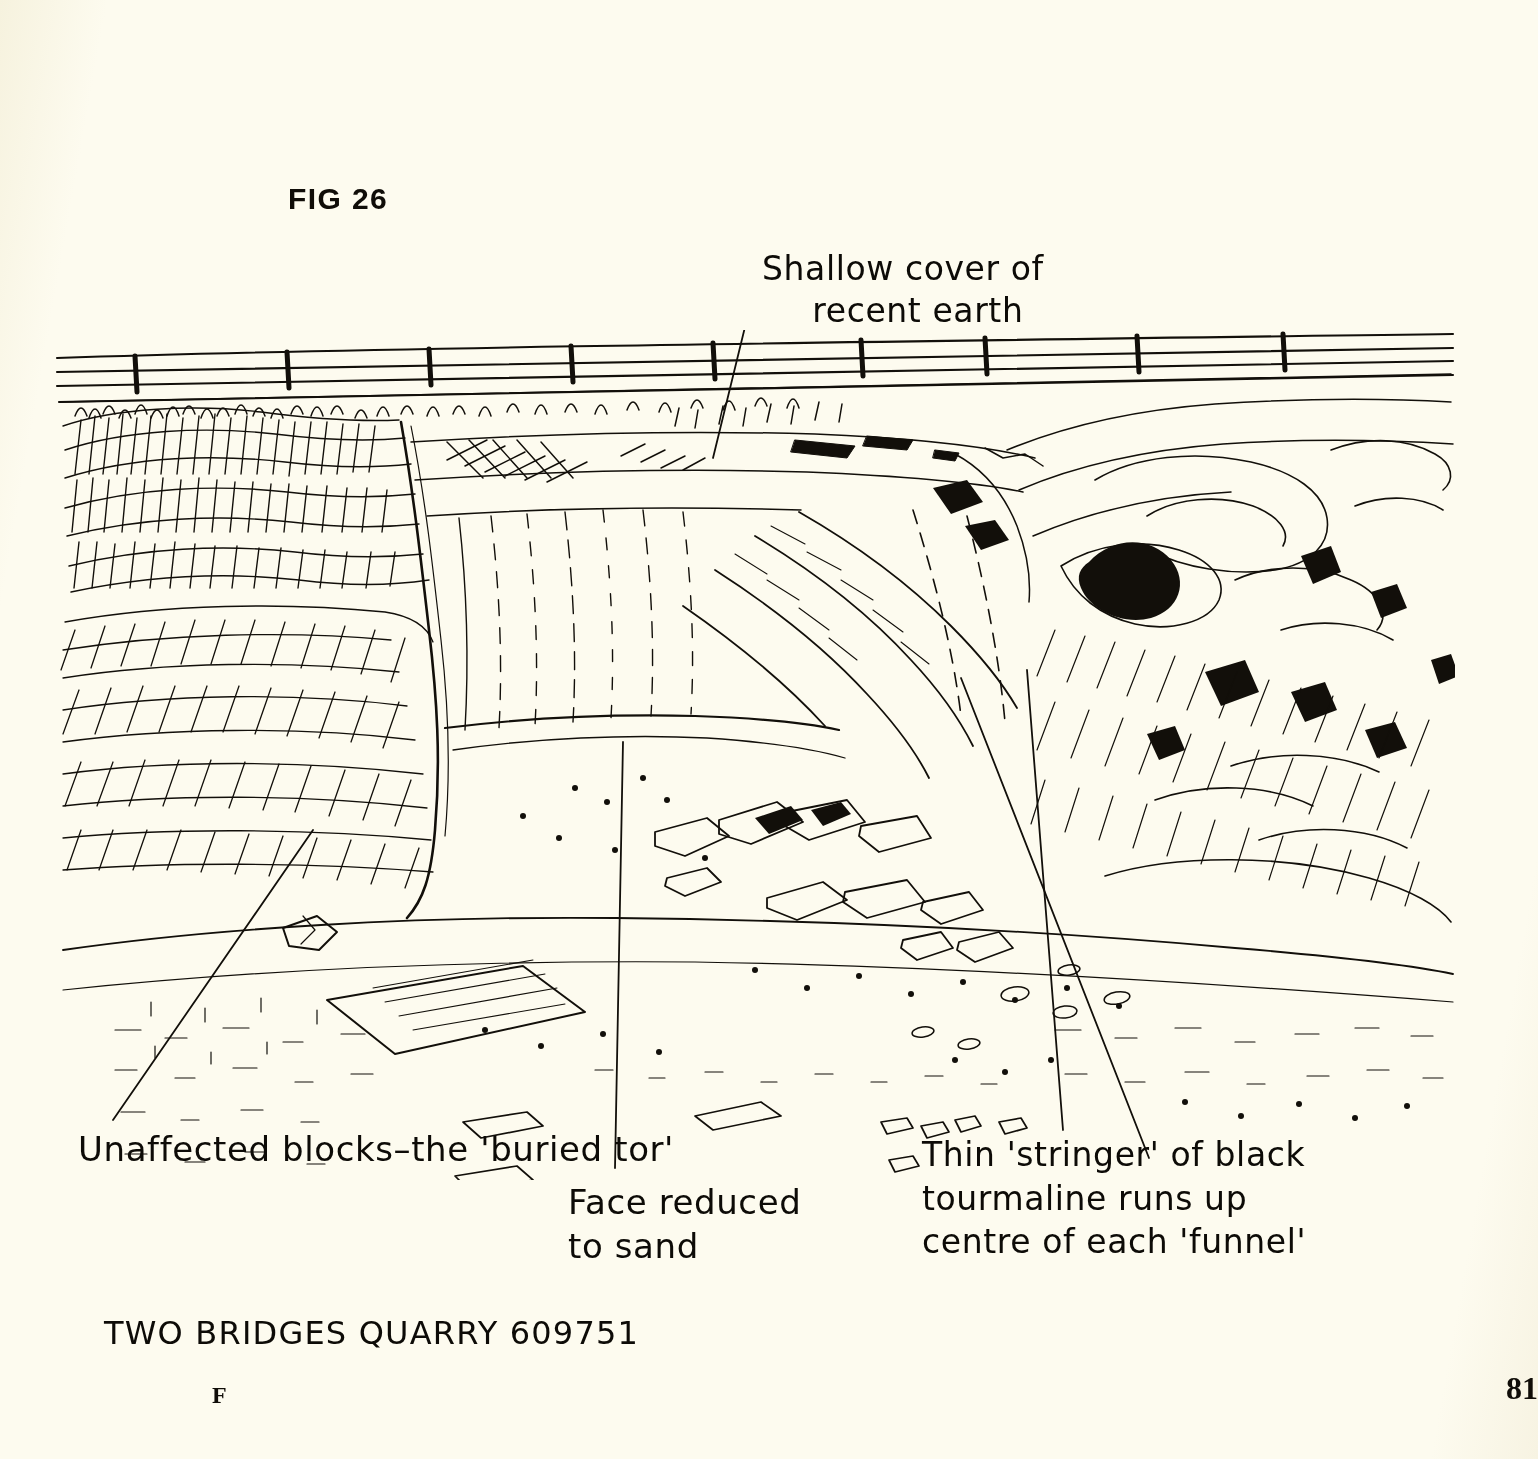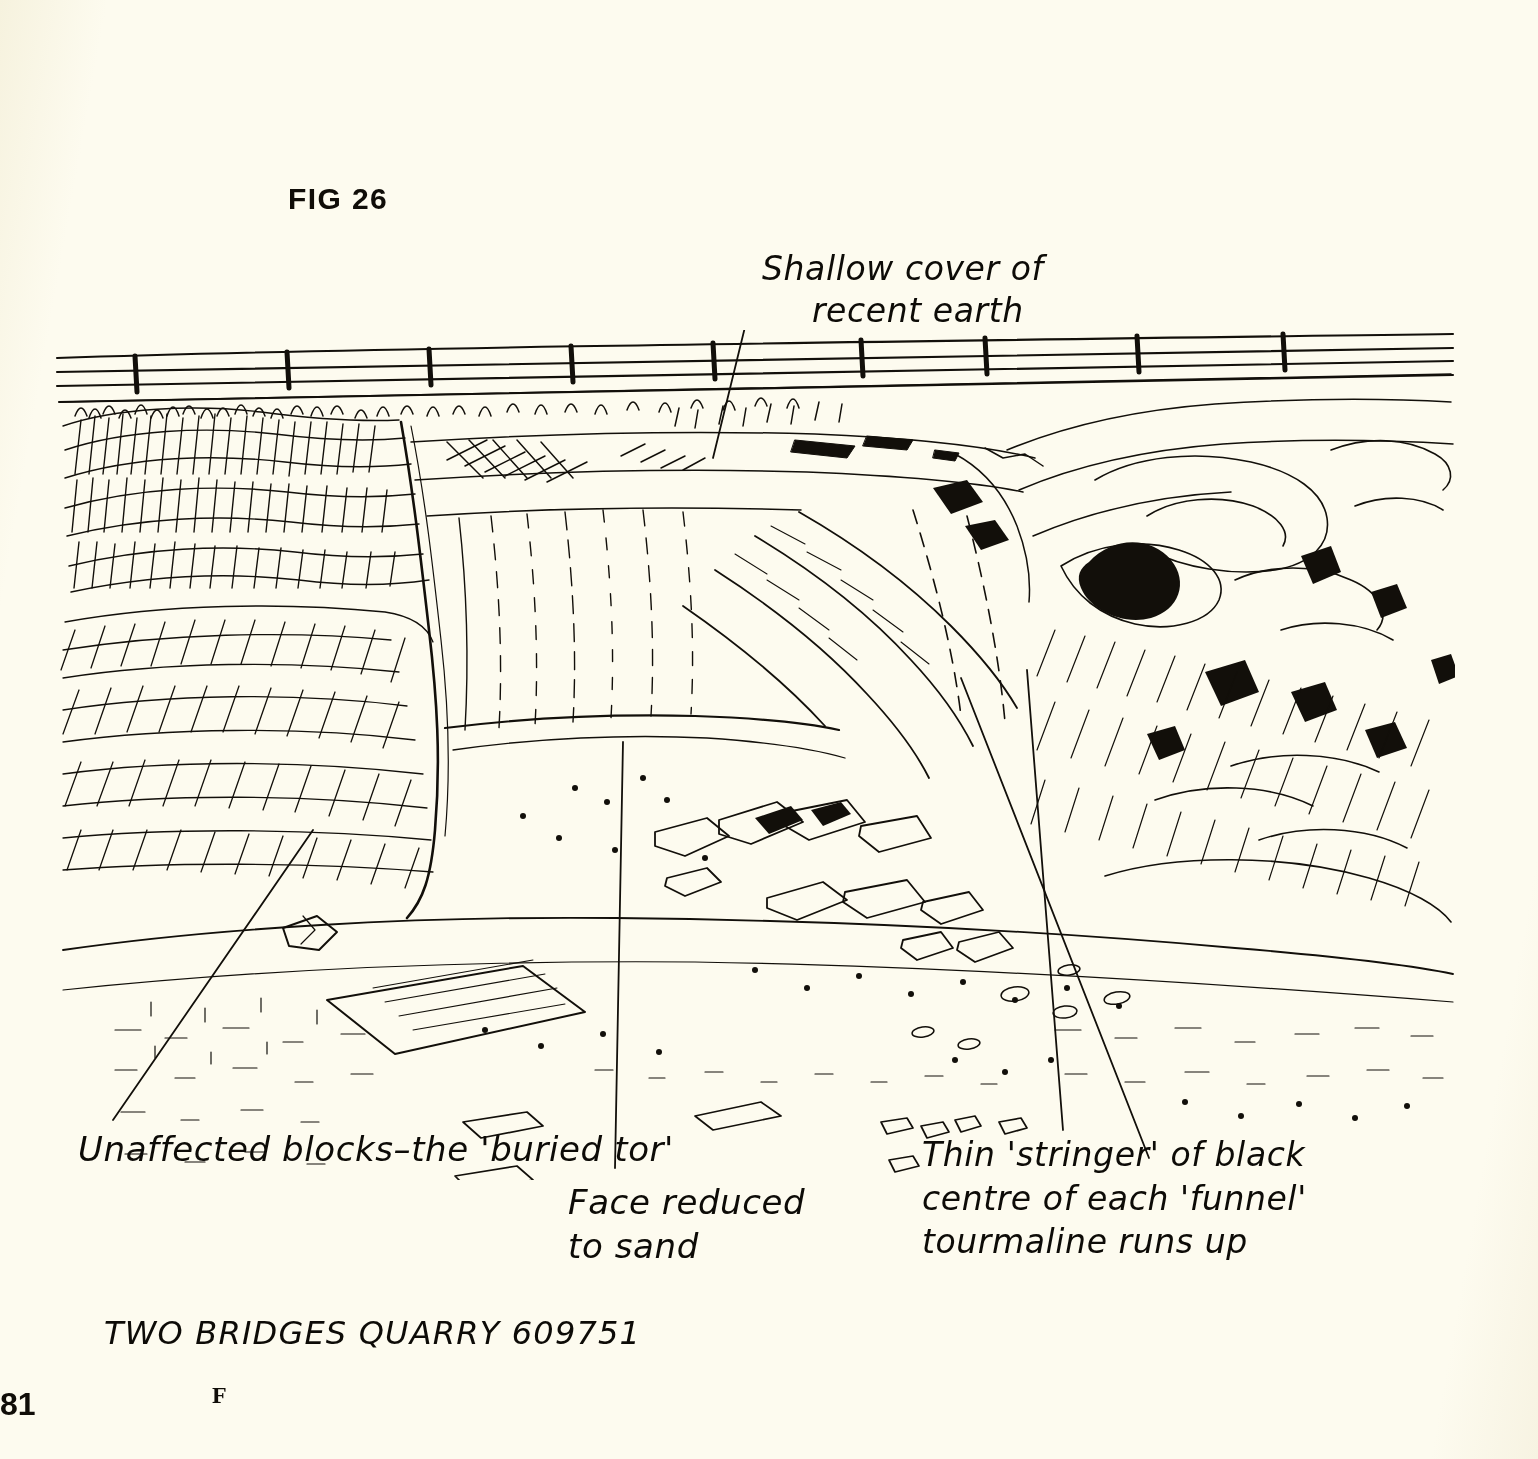--- a/index.html
+++ b/index.html
@@ -46,21 +46,20 @@
     letter-spacing: 1.4px;
   }
 
   
   .hand {
     font-family: "DejaVu Sans", sans-serif;
     font-weight: 400;
     letter-spacing: 0.6px;
     line-height: 1.12;
     color: #0d0b07;
-    font-style: italic;
   }
 
   .cap-shallow {
     position: absolute;
     top: 248px;
     left: 762px;
     font-size: 33px;
     line-height: 1.28;
   }
   .cap-shallow .l2 { display: block; margin-left: 30px; text-align: center; }
@@ -107,25 +106,24 @@
     left: 212px;
     font-family: "Liberation Serif", serif;
     font-weight: 700;
     font-size: 24px;
   }
   .folio-num {
     position: absolute;
     top: 1370px;
     left: 0;
     width: 100%;
-    text-align: left;
-    font-family: Liberation Sans, sans-serif;
+    text-align: right;
+    font-family: Liberation Serif, serif;
     font-weight: 700;
     font-size: 32px;
-    margin-top: 16px;
   }
 
   
   .drawing {
     position: absolute;
     top: 330px;
     left: 55px;
     width: 1400px;
     height: 850px;
   }
@@ -441,21 +439,21 @@
 
   <div class="hand cap-unaffected">Unaffected blocks–the 'buried tor'</div>
 
   <div class="hand cap-face">
     <span>Face reduced</span>
     <span class="l2">to sand</span>
   </div>
 
   <div class="hand cap-stringer">
     <div>Thin 'stringer' of black</div>
+    <div>tourmaline runs up</div>
     <div>centre of each 'funnel'</div>
-    <div>tourmaline runs up</div>
   </div>
 
   <div class="hand cap-title">TWO BRIDGES QUARRY 609751</div>
 
   <div class="folio-f">F</div>
   <div class="folio-num">81</div>
 </div>
 
 </body></html>

